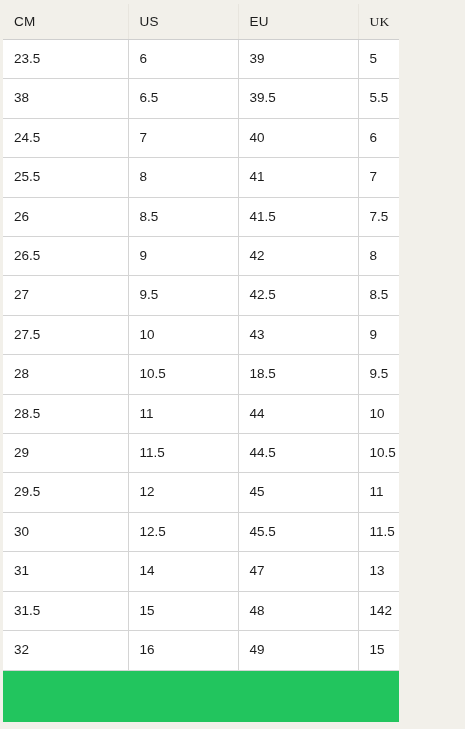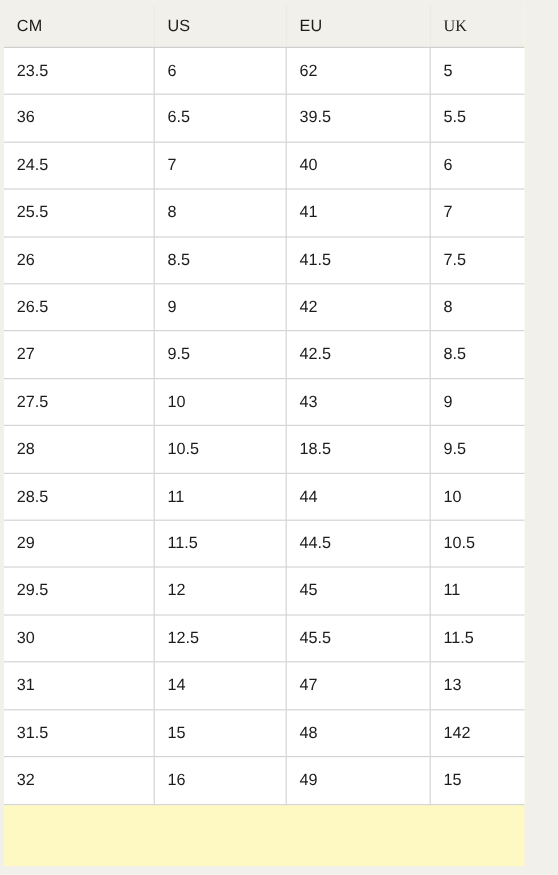--- a/index.html
+++ b/index.html
@@ -19,24 +19,24 @@
     position: relative;
     width: 465px;
     height: 729px;
     box-sizing: border-box;
     padding: 4px 0 7px 3px;
     background: #f2f0ea;
   }
 
   .table-viewport {
     position: relative;
-    width: 434px;
+    width: 396px;
     height: 718px;
     overflow: hidden;
-    background: #fef9c3;
+    background: #22c55e;
   }
 
   table.size-table {
     border-collapse: collapse;
     table-layout: fixed;
     width: 462px;
     background: #ffffff;
   }
 
   table.size-table col.c0 { width: 125px; }
@@ -128,25 +128,25 @@
           <th>CM</th>
           <th>US</th>
           <th>EU</th>
           <th>UK</th>
         </tr>
       </thead>
       <tbody id="table-body">
           <tr>
             <td>23.5</td>
             <td>6</td>
-            <td>62</td>
+            <td>39</td>
             <td>5</td>
           </tr>
           <tr>
-            <td>36</td>
+            <td>38</td>
             <td>6.5</td>
             <td>39.5</td>
             <td>5.5</td>
           </tr>
           <tr>
             <td>24.5</td>
             <td>7</td>
             <td>40</td>
             <td>6</td>
           </tr>

